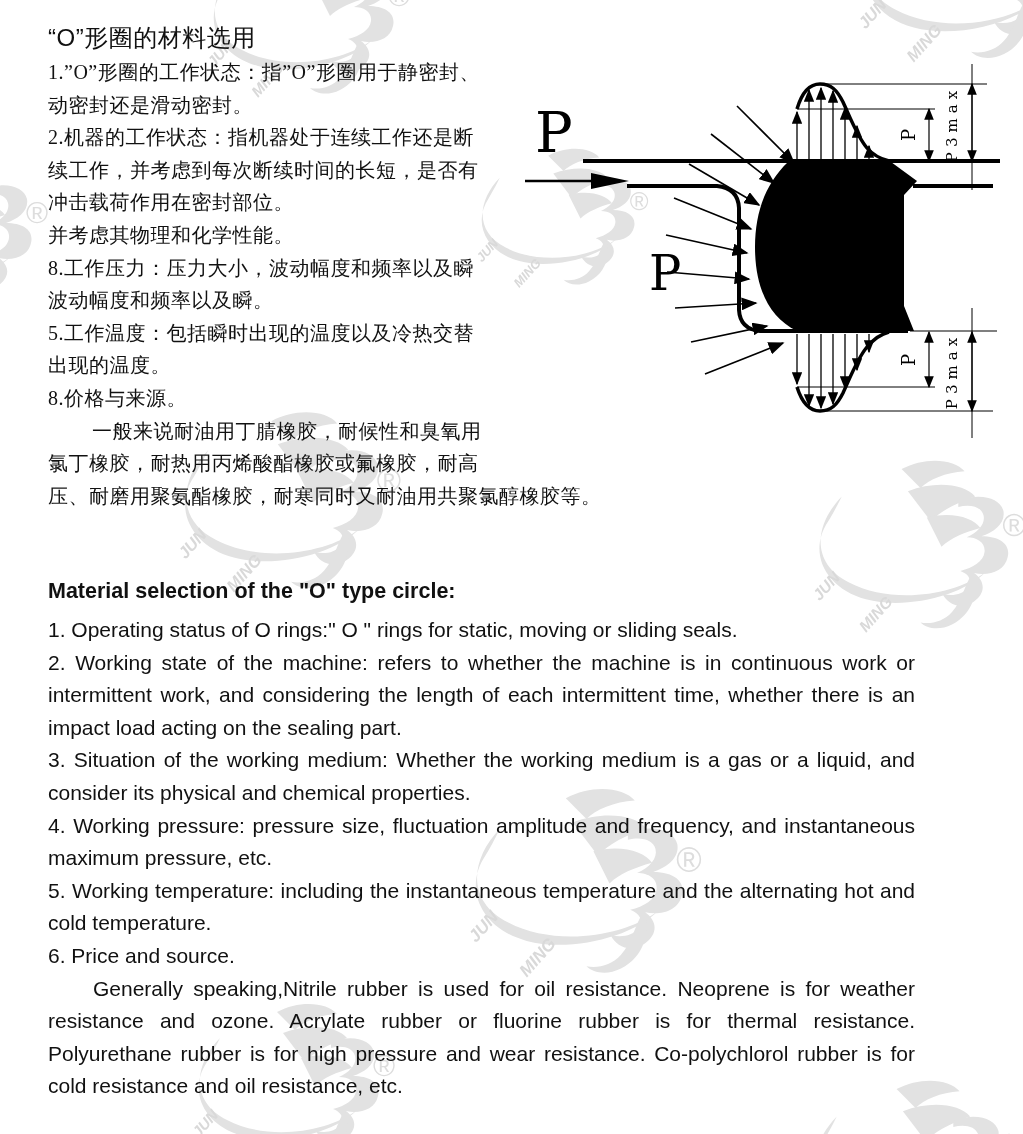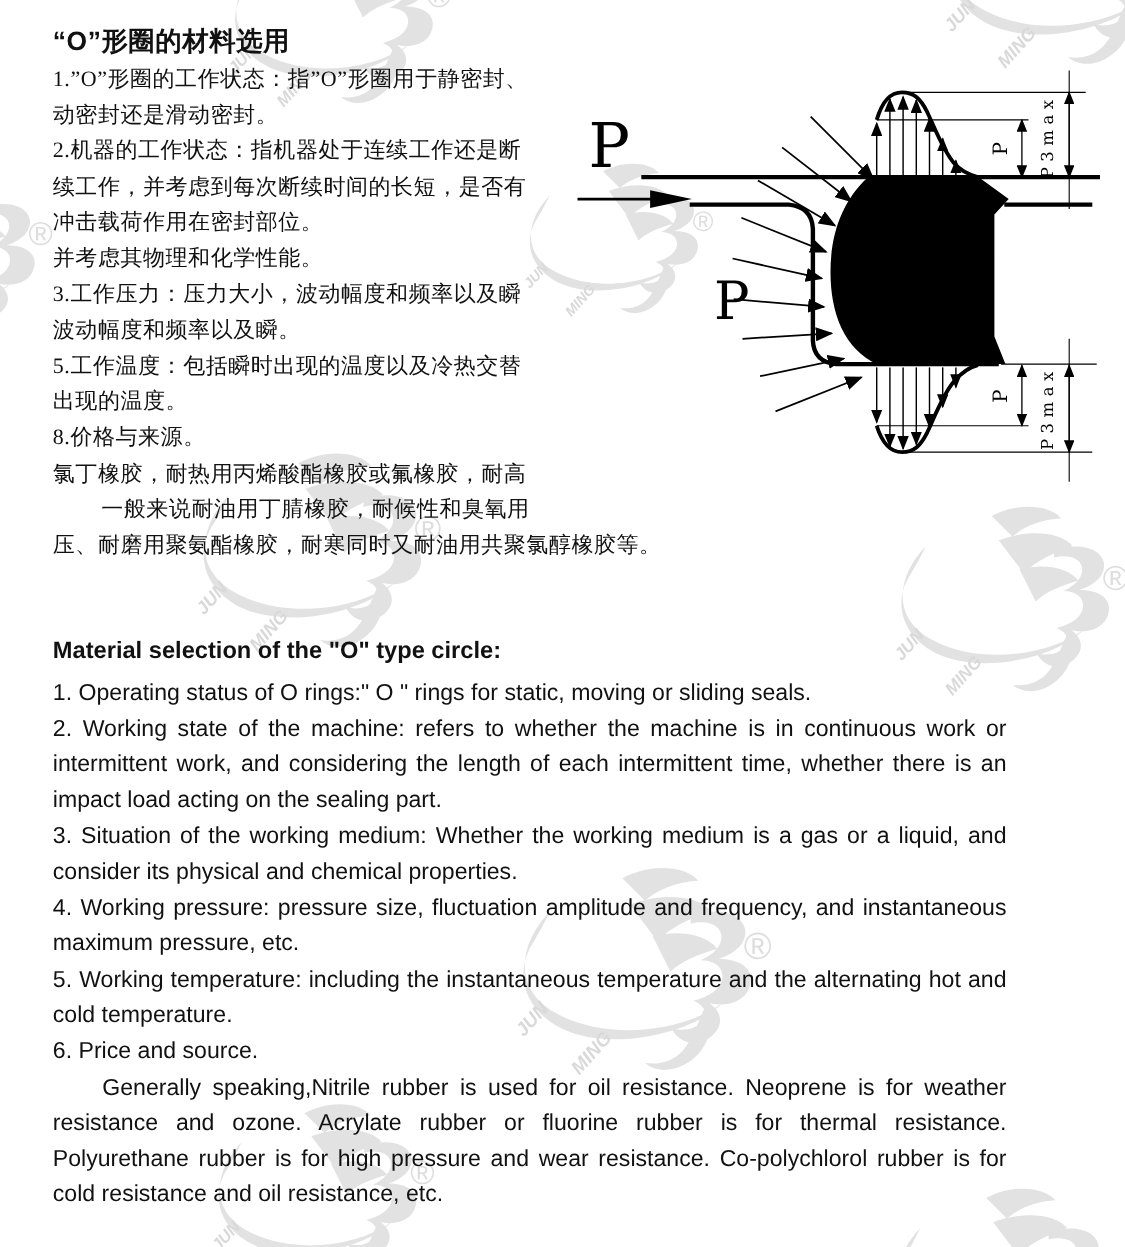--- a/index.html
+++ b/index.html
@@ -12,21 +12,21 @@
     color:#111;
   }
   
   .wm{position:absolute;pointer-events:none;overflow:visible;}
   
   #cn{
     position:absolute;left:48px;top:20px;width:660px;
     font-family:"Liberation Serif","DejaVu Serif",serif;
   }
   #cn .cn-title{
-    font-size:24px;font-weight:bold;line-height:36px;
+    font-size:24px;font-weight:normal;line-height:36px;
     font-family:"Liberation Sans",sans-serif;
     letter-spacing:0.5px;
   }
   #cn .cn-line{
     font-size:20px;line-height:32.6px;white-space:nowrap;
     letter-spacing:0.5px;
   }
   #cn .cn-line.indent{padding-left:44px;}
   
   #en{
@@ -97,27 +97,27 @@
     </svg>
 
   <div id="cn">
     <div class="cn-title">“O”形圈的材料选用</div>
     <div class="cn-line">1.”O”形圈的工作状态：指”O”形圈用于静密封、</div>
     <div class="cn-line">动密封还是滑动密封。</div>
     <div class="cn-line">2.机器的工作状态：指机器处于连续工作还是断</div>
     <div class="cn-line">续工作，并考虑到每次断续时间的长短，是否有</div>
     <div class="cn-line">冲击载荷作用在密封部位。</div>
     <div class="cn-line">并考虑其物理和化学性能。</div>
-    <div class="cn-line">3.工作压力：压力大小，波动幅度和频率以及瞬</div>
+    <div class="cn-line">8.工作压力：压力大小，波动幅度和频率以及瞬</div>
     <div class="cn-line">波动幅度和频率以及瞬。</div>
     <div class="cn-line">5.工作温度：包括瞬时出现的温度以及冷热交替</div>
     <div class="cn-line">出现的温度。</div>
     <div class="cn-line">8.价格与来源。</div>
+    <div class="cn-line indent">一般来说耐油用丁腈橡胶，耐候性和臭氧用</div>
     <div class="cn-line">氯丁橡胶，耐热用丙烯酸酯橡胶或氟橡胶，耐高</div>
-    <div class="cn-line indent">一般来说耐油用丁腈橡胶，耐候性和臭氧用</div>
     <div class="cn-line">压、耐磨用聚氨酯橡胶，耐寒同时又耐油用共聚氯醇橡胶等。</div>
   </div>
 
   <svg id="diagram" width="515" height="410" viewBox="0 0 515 410">
     <defs>
       <marker id="ah" markerWidth="10" markerHeight="8" refX="9" refY="4" orient="auto-start-reverse">
         <path d="M0,0 L10,4 L0,8 Z" fill="#000"></path>
       </marker>
     </defs>
 

